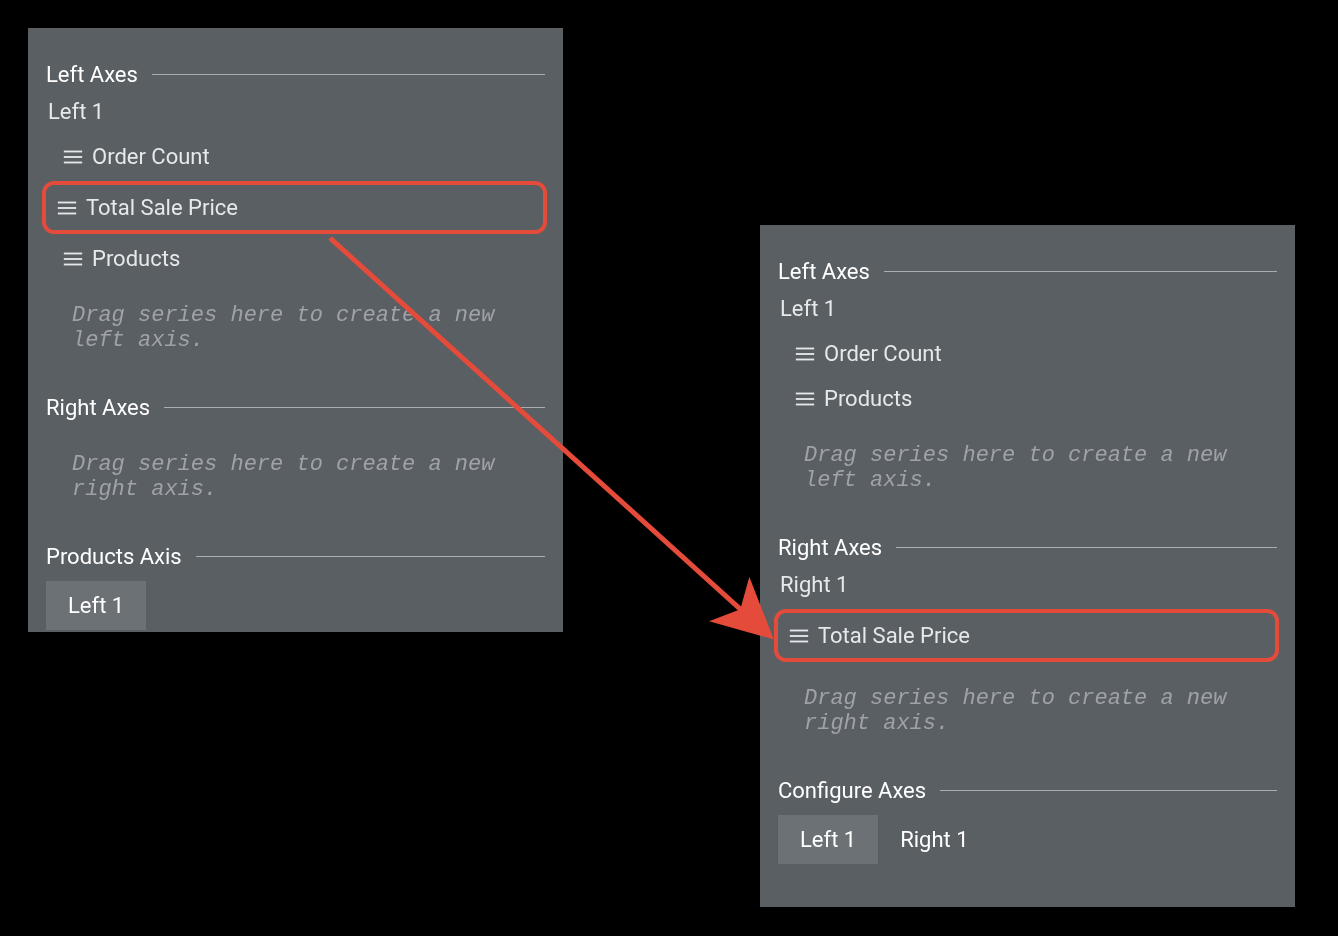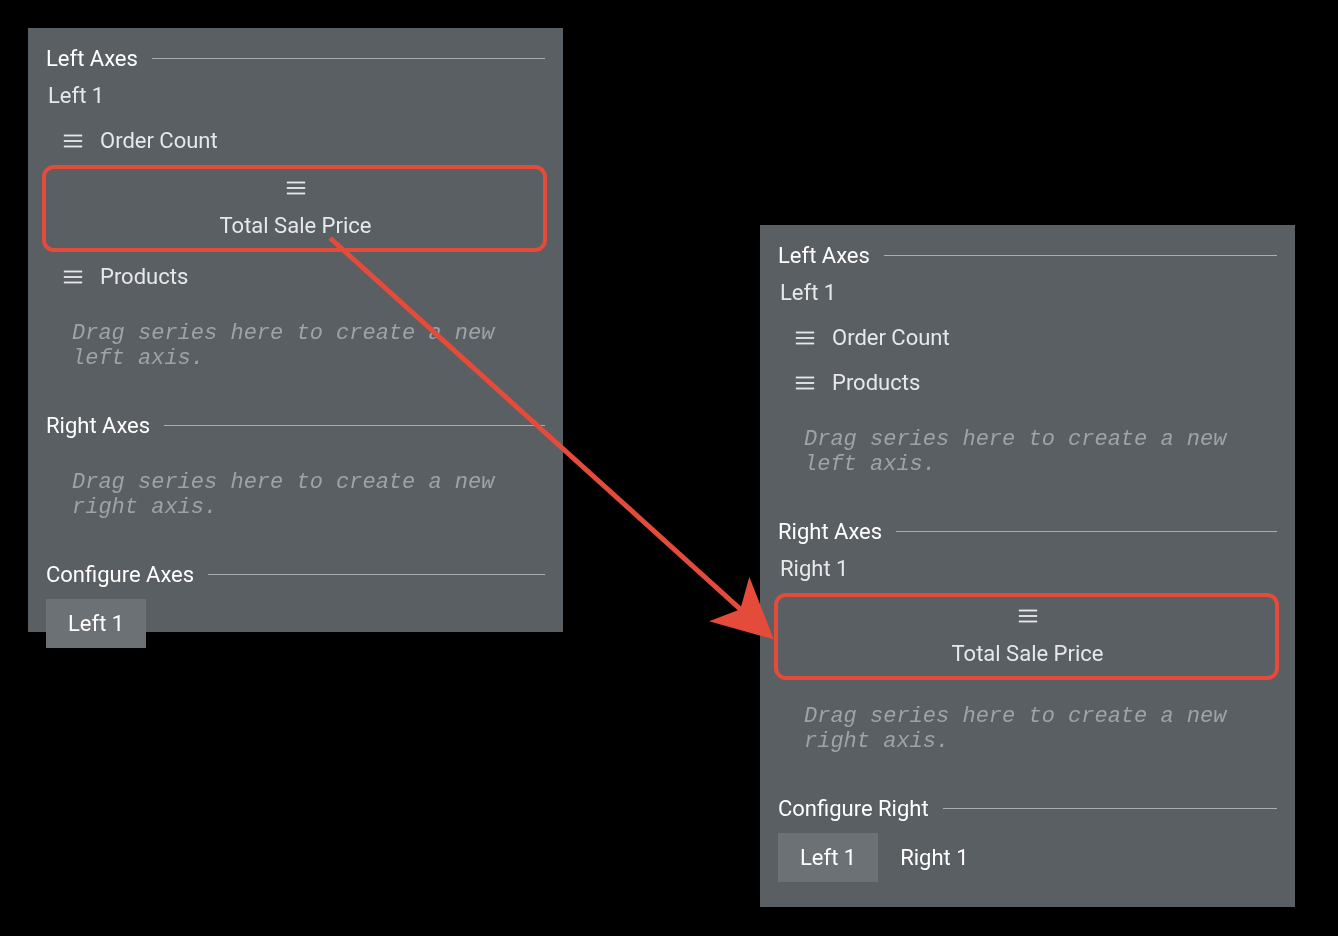--- a/index.html
+++ b/index.html
@@ -1,40 +1,39 @@
 <!DOCTYPE html>
 <html><head>
 <meta charset="utf-8">
 <style>
   * { box-sizing: border-box; margin: 0; padding: 0; }
   html, body { width: 1338px; height: 936px; background: #000; font-family: -apple-system, BlinkMacSystemFont, "Segoe UI", Roboto, Helvetica, Arial, sans-serif; position: relative; overflow: hidden; }
   .panel { position: absolute; background: #5a5f64; padding: 18px 18px 10px 18px; }
   .panel.left { left: 28px; top: 28px; width: 535px; height: 604px; }
   .panel.right { left: 760px; top: 225px; width: 535px; height: 682px; }
   .section-header { display: flex; align-items: center; margin-top: 18px; margin-bottom: 12px; }
-  .section-header:first-child { margin-top: 0; justify-content: center; }
+  .section-header:first-child { margin-top: 16px; justify-content: center; }
   .section-header .title { color: #fff; font-size: 22px; font-weight: 400; white-space: nowrap; padding-right: 14px; }
   .section-header .line { flex: 1; height: 1px; background: #a9adb0; }
   .sub-label { color: #e6e8ea; font-size: 22px; font-weight: 400; margin: 10px 0 12px 2px; }
   .item-row {
-    display: flex; align-items: center; gap: 16px;
+    display: flex; align-items: center; gap: 8px;
     padding: 8px 8px 8px 14px; margin: 4px 0 4px 2px;
     color: #e6e8ea; font-size: 22px;
     border-radius: 8px;
     cursor: grab;
   }
   .item-row .icon { color: #e6e8ea; flex-shrink: 0; display: flex; }
   .item-row .icon svg { width: 22px; height: 18px; }
   .item-row.highlight {
     border: 4px solid #e54b3a;
     border-radius: 12px;
     padding: 10px 8px 10px 10px;
     margin-left: -4px;
     margin-right: -2px;
-    flex-direction: column;
   }
   .drop-hint {
     color: #9fa3a7; font-style: italic; font-size: 22px;
     padding: 20px 6px 24px 26px;
     font-family: Liberation Mono, monospace;
   }
   .tabs { display: flex; gap: 0; margin-top: 6px; }
   .tab {
     color: #fff; font-size: 22px; padding: 12px 22px;
     background: transparent; cursor: pointer;
@@ -88,21 +87,21 @@
 
   <div class="drop-hint">Drag series here to create a new left axis.</div>
 
   <div class="section-header">
     <div class="title">Right Axes</div>
     <div class="line"></div>
   </div>
   <div class="drop-hint">Drag series here to create a new right axis.</div>
 
   <div class="section-header">
-    <div class="title">Configure Axes</div>
+    <div class="title">Products Axis</div>
     <div class="line"></div>
   </div>
   <div class="tabs">
     <div class="tab active">Left 1</div>
   </div>
 </div>
 
 <div class="panel right">
 
   <div class="section-header">
@@ -148,21 +147,21 @@
           <line x1="2" y1="9" x2="22" y2="9" stroke="currentColor" stroke-width="2"></line>
           <line x1="2" y1="15" x2="22" y2="15" stroke="currentColor" stroke-width="2"></line>
         </svg>
     </span>
     <span>Total Sale Price</span>
   </div>
 
   <div class="drop-hint">Drag series here to create a new right axis.</div>
 
   <div class="section-header">
-    <div class="title">Configure Right</div>
+    <div class="title">Configure Axes</div>
     <div class="line"></div>
   </div>
   <div class="tabs">
     <div class="tab active">Left 1</div>
     <div class="tab">Right 1</div>
   </div>
 </div>
 
 <svg class="arrow-layer" width="1338" height="936">
   <defs>

